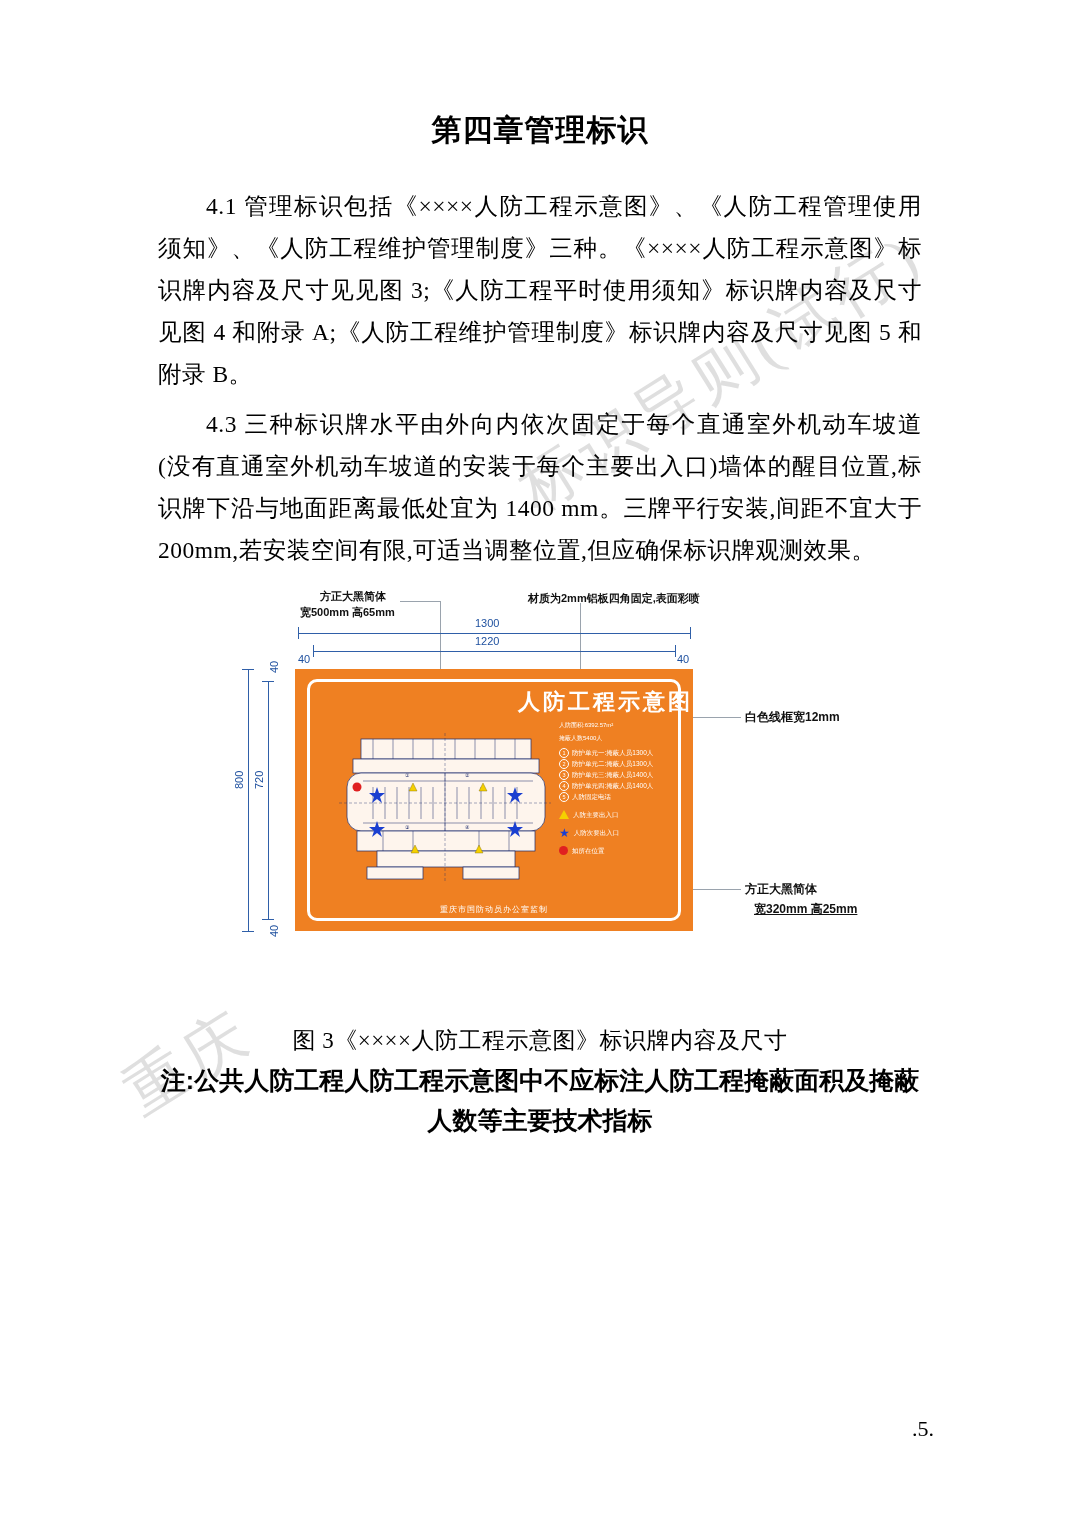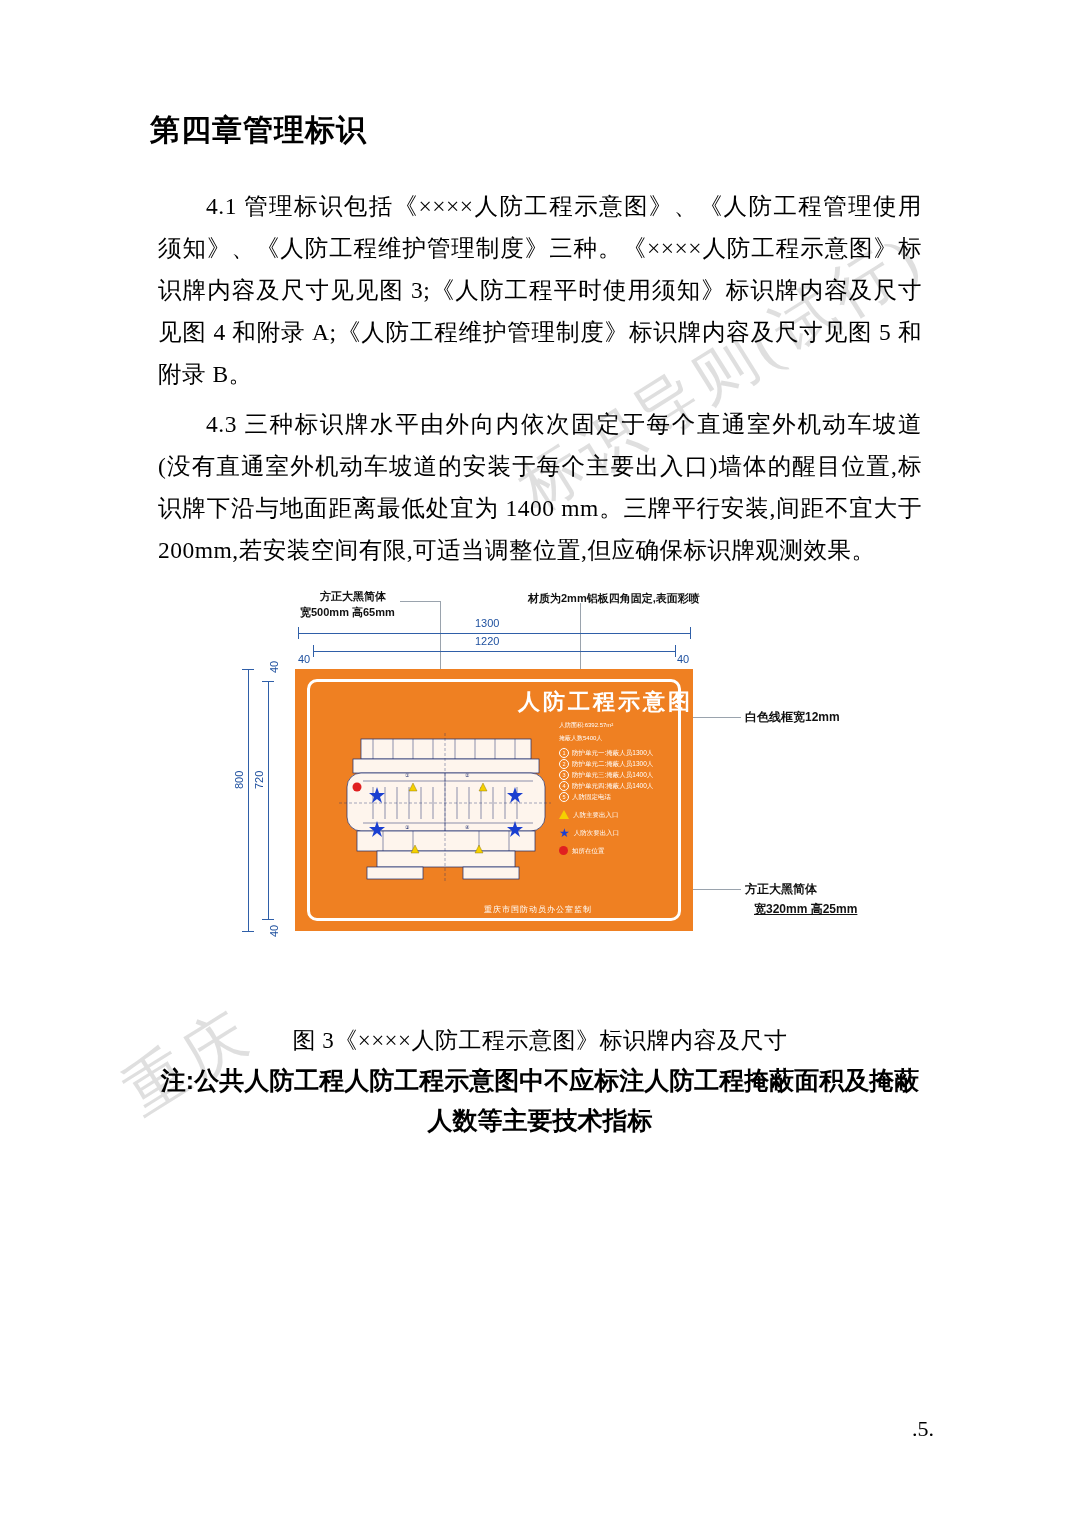--- a/index.html
+++ b/index.html
@@ -38,21 +38,21 @@
   .content {
     position: absolute;
     left: 150px;
     top: 110px;
     width: 780px;
   }
   h1.doc-title {
     font-family: "Liberation Sans", sans-serif;
     font-weight: bold;
     font-size: 30px;
-    text-align: left;
+    text-align: center;
     margin: 0 0 34px 0;
     letter-spacing: 1px;
   }
   p.para {
     font-size: 23.5px;
     line-height: 42px;
     margin: 8px;
     text-align: justify;
     text-justify: inter-ideograph;
     text-indent: 48px;
@@ -133,21 +133,20 @@
   .panel-footer {
     position: absolute;
     bottom: 16px;
     left: 0;
     width: 100%;
     text-align: center;
     color: #ffffff;
     font-family: "Liberation Sans", sans-serif;
     font-size: 8px;
     letter-spacing: 1px;
-    margin-left: 44px;
   }
   .plan-box {
     position: absolute;
     left: 38px;
     top: 56px;
     width: 225px;
     height: 165px;
   }
   .legend-box {
     position: absolute;

